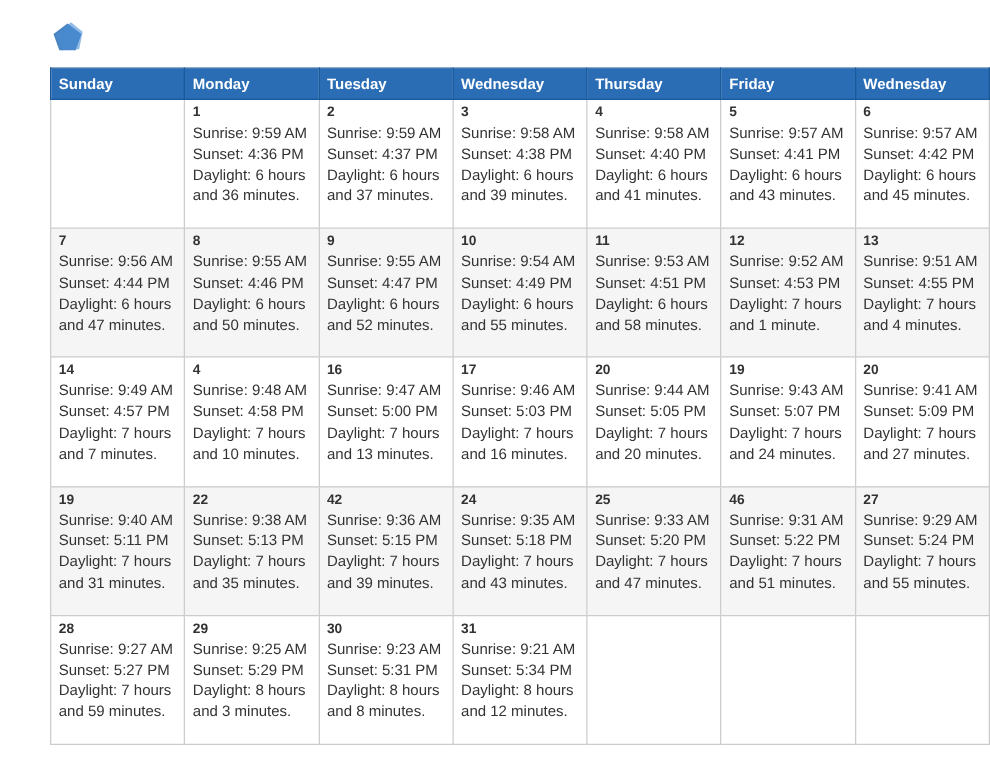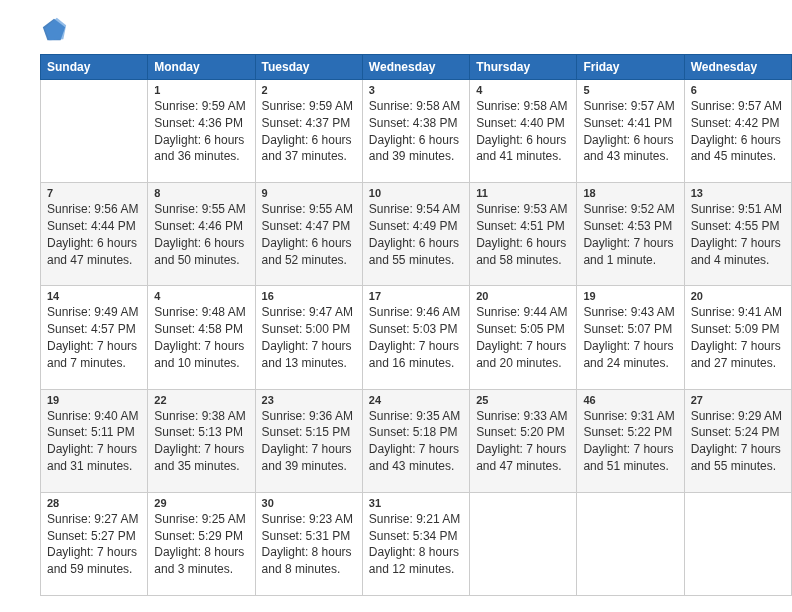--- a/index.html
+++ b/index.html
@@ -179,21 +179,21 @@
           </td>
           <td>
             <span class="day-number">10</span>
             <div class="day-info">Sunrise: 9:54 AM<br>Sunset: 4:49 PM<br>Daylight: 6 hours and 55 minutes.</div>
           </td>
           <td>
             <span class="day-number">11</span>
             <div class="day-info">Sunrise: 9:53 AM<br>Sunset: 4:51 PM<br>Daylight: 6 hours and 58 minutes.</div>
           </td>
           <td>
-            <span class="day-number">18</span>
+            <span class="day-number">12</span>
             <div class="day-info">Sunrise: 9:52 AM<br>Sunset: 4:53 PM<br>Daylight: 7 hours and 1 minute.</div>
           </td>
           <td>
             <span class="day-number">13</span>
             <div class="day-info">Sunrise: 9:51 AM<br>Sunset: 4:55 PM<br>Daylight: 7 hours and 4 minutes.</div>
           </td>
         </tr>
         <tr>
           <td>
             <span class="day-number">14</span>
@@ -227,21 +227,21 @@
         <tr>
           <td>
             <span class="day-number">19</span>
             <div class="day-info">Sunrise: 9:40 AM<br>Sunset: 5:11 PM<br>Daylight: 7 hours and 31 minutes.</div>
           </td>
           <td>
             <span class="day-number">22</span>
             <div class="day-info">Sunrise: 9:38 AM<br>Sunset: 5:13 PM<br>Daylight: 7 hours and 35 minutes.</div>
           </td>
           <td>
-            <span class="day-number">23</span>
+            <span class="day-number">42</span>
             <div class="day-info">Sunrise: 9:36 AM<br>Sunset: 5:15 PM<br>Daylight: 7 hours and 39 minutes.</div>
           </td>
           <td>
             <span class="day-number">24</span>
             <div class="day-info">Sunrise: 9:35 AM<br>Sunset: 5:18 PM<br>Daylight: 7 hours and 43 minutes.</div>
           </td>
           <td>
             <span class="day-number">25</span>
             <div class="day-info">Sunrise: 9:33 AM<br>Sunset: 5:20 PM<br>Daylight: 7 hours and 47 minutes.</div>
           </td>

